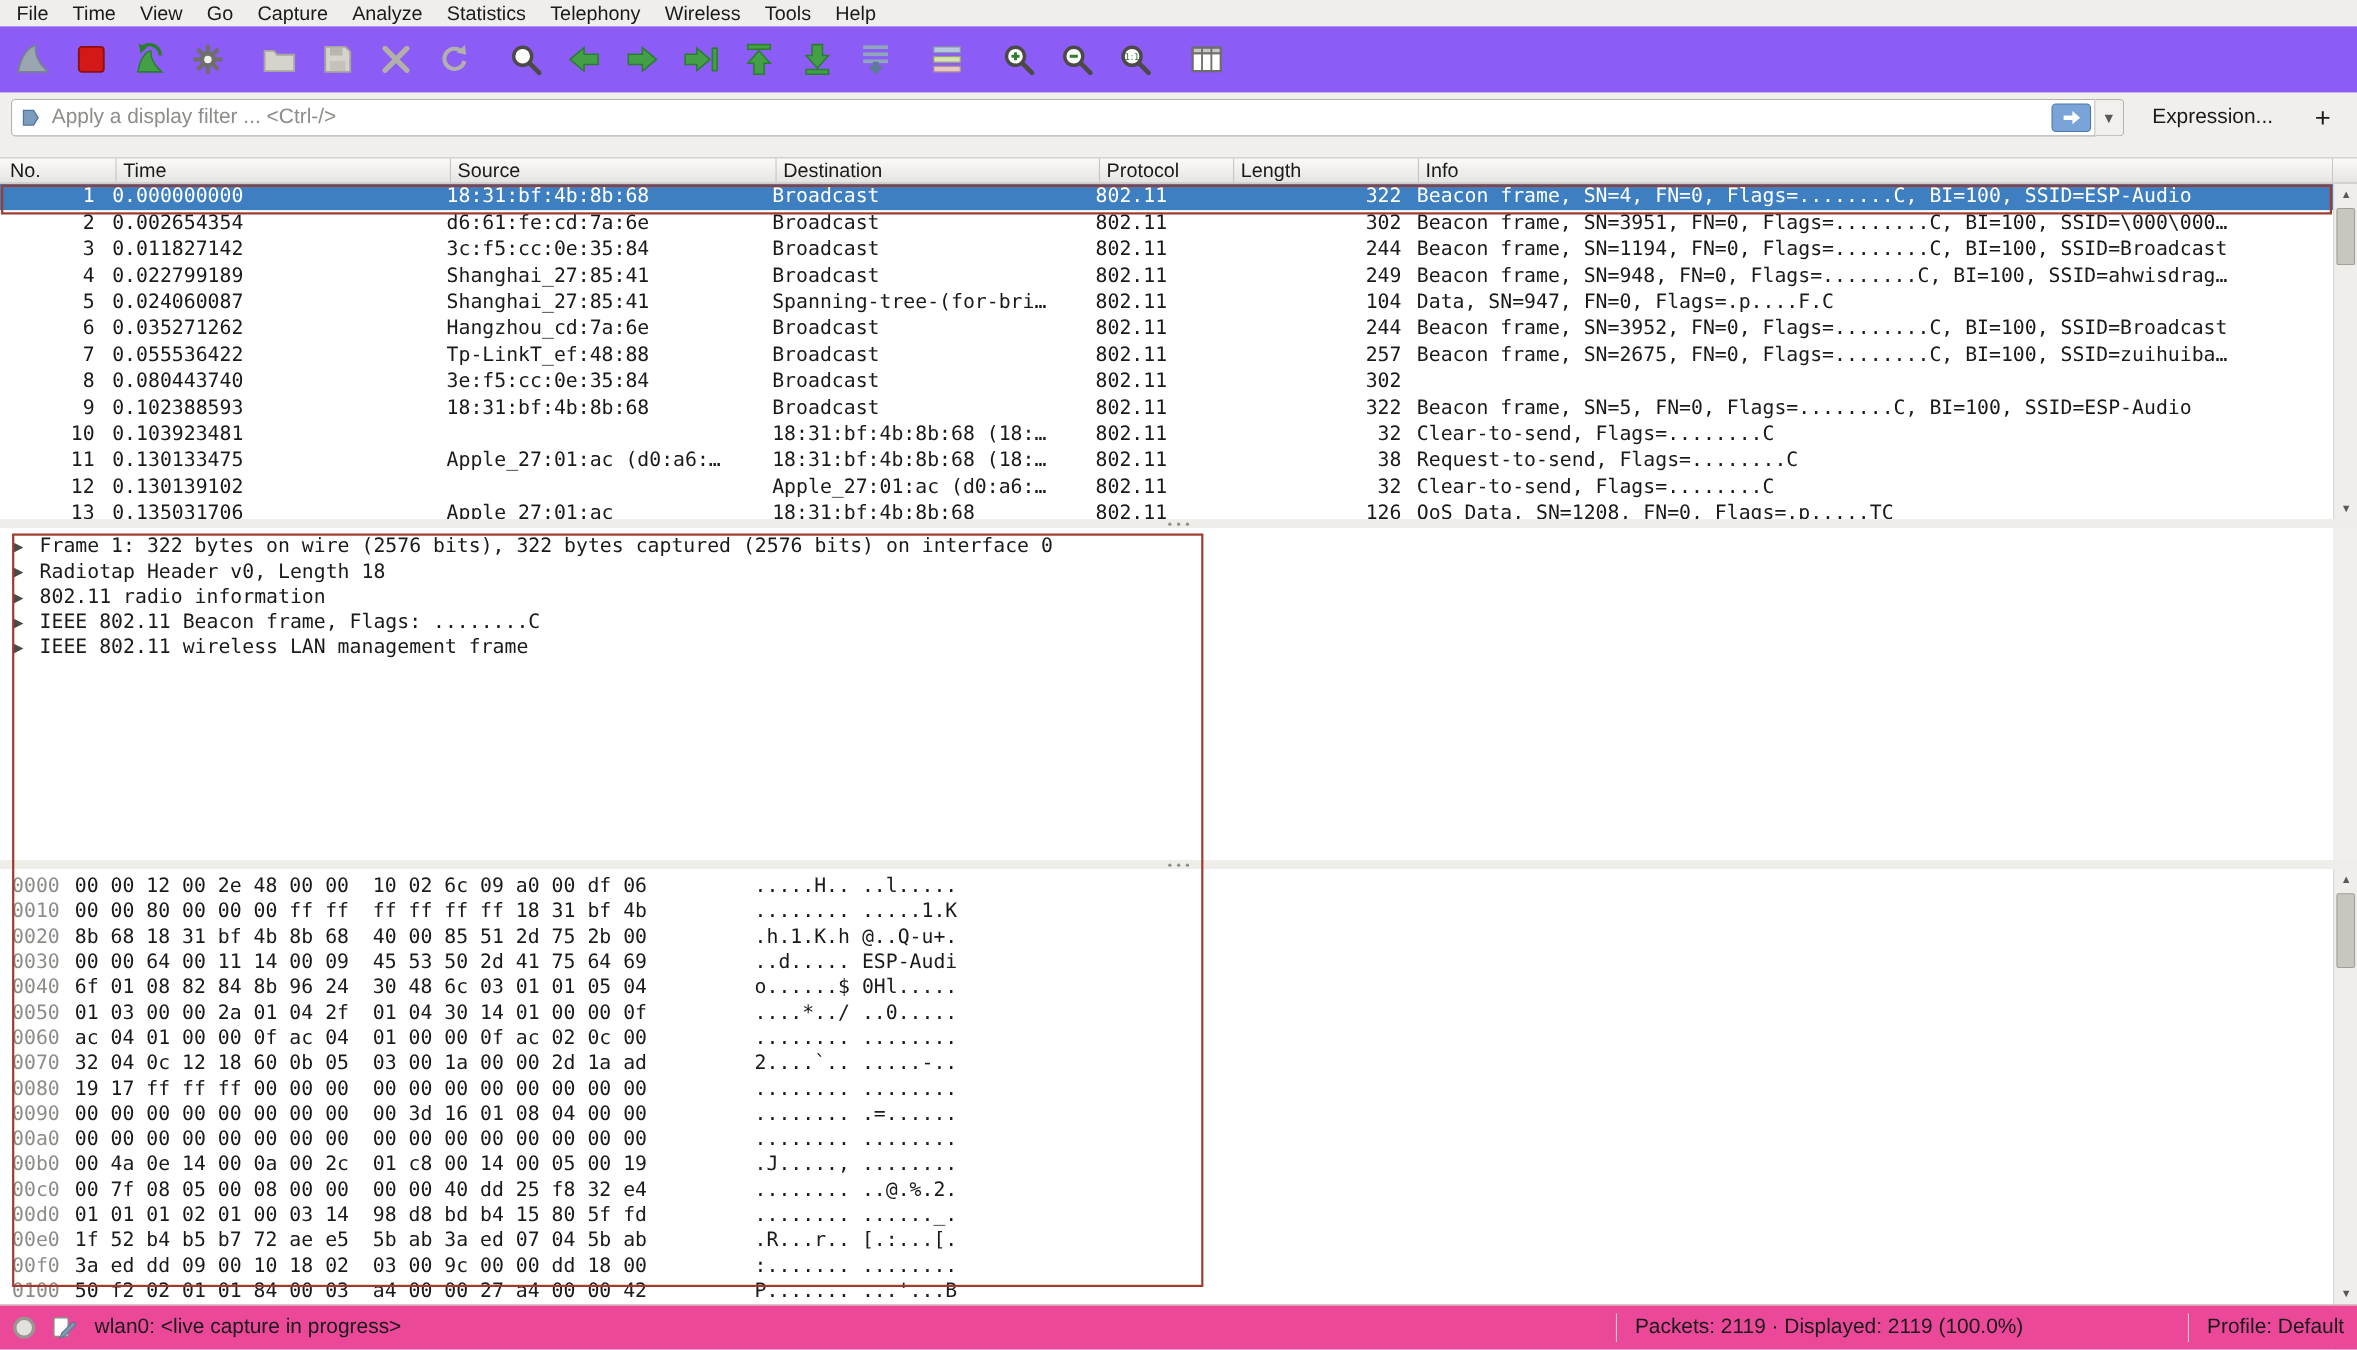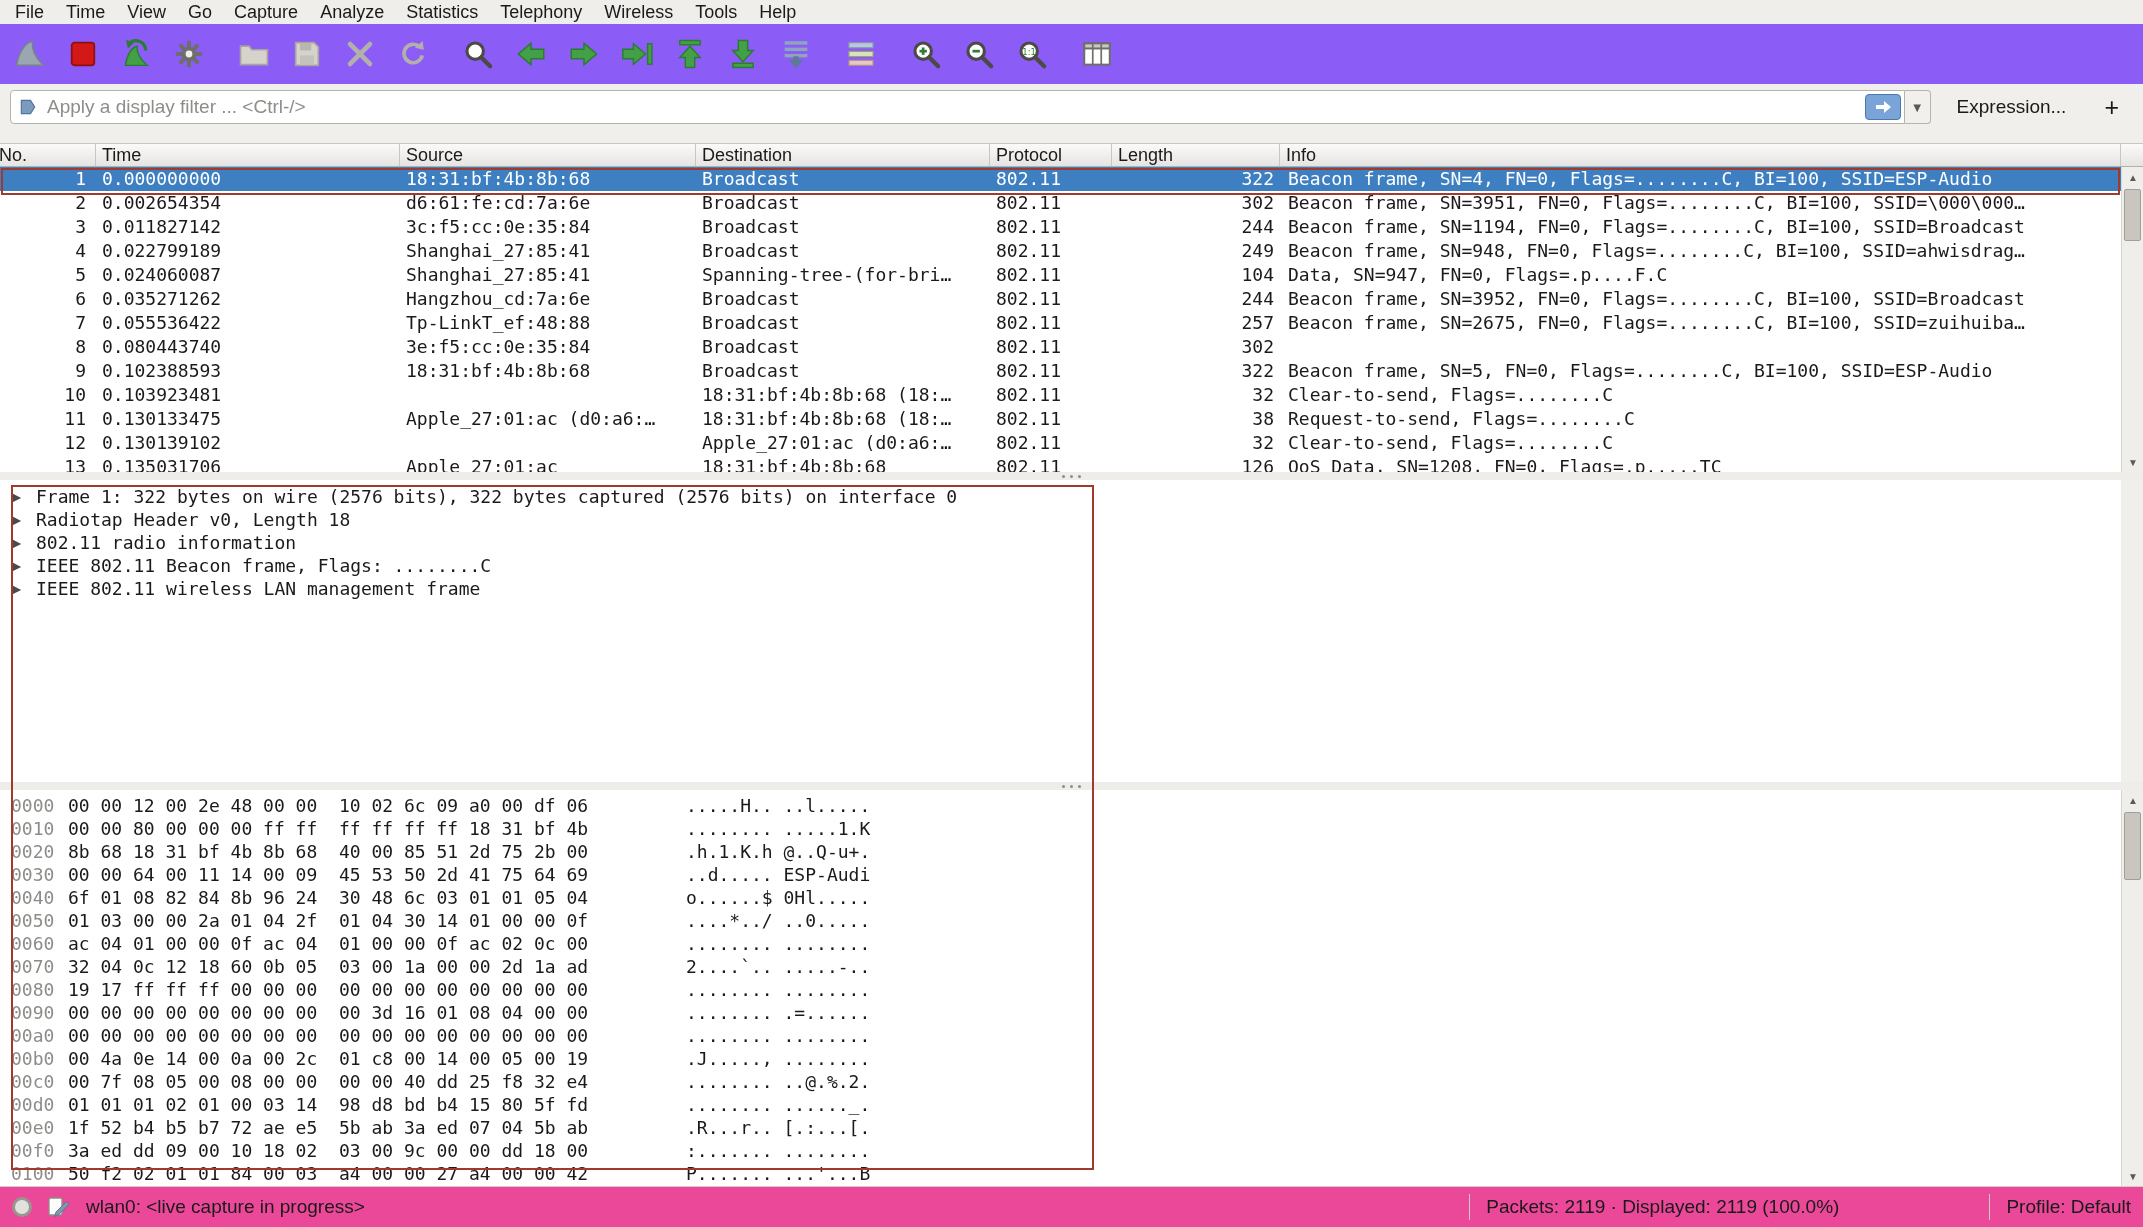--- a/index.html
+++ b/index.html
@@ -306,21 +306,21 @@
     </span>
   </div>
   <div class="fi-caret">
       <span>▼</span>
     </div>
   <div class="expression-btn">Expression...</div>
   <div class="addfilter-btn">+</div>
 </div>
 
 <div class="plist-header" id="plheader">
-    <div class="hcell first" style="width: 96px;">No.</div>
+    <div class="hcell first" style="width: 96px; margin-left: 10px;">No.</div>
     <div class="hcell" style="width: 304px;">Time</div>
     <div class="hcell" style="width: 296px;">Source</div>
     <div class="hcell" style="width: 294px;">Destination</div>
     <div class="hcell" style="width: 122px;">Protocol</div>
     <div class="hcell" style="width: 168px;">Length</div>
     <div class="hcell" style="flex: 1 1 0%;">Info</div>
   </div>
 <div class="plist-corner"></div>
 <div class="plist-body" id="plbody">
     <div class="prow sel">

